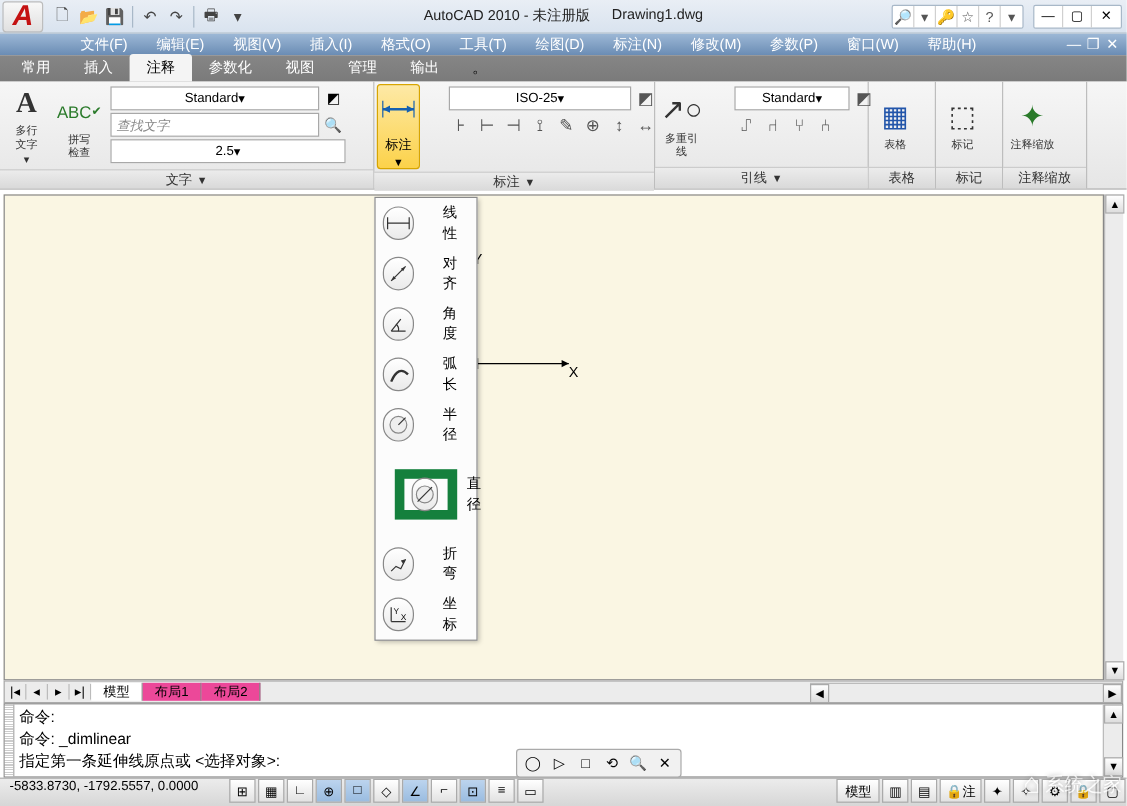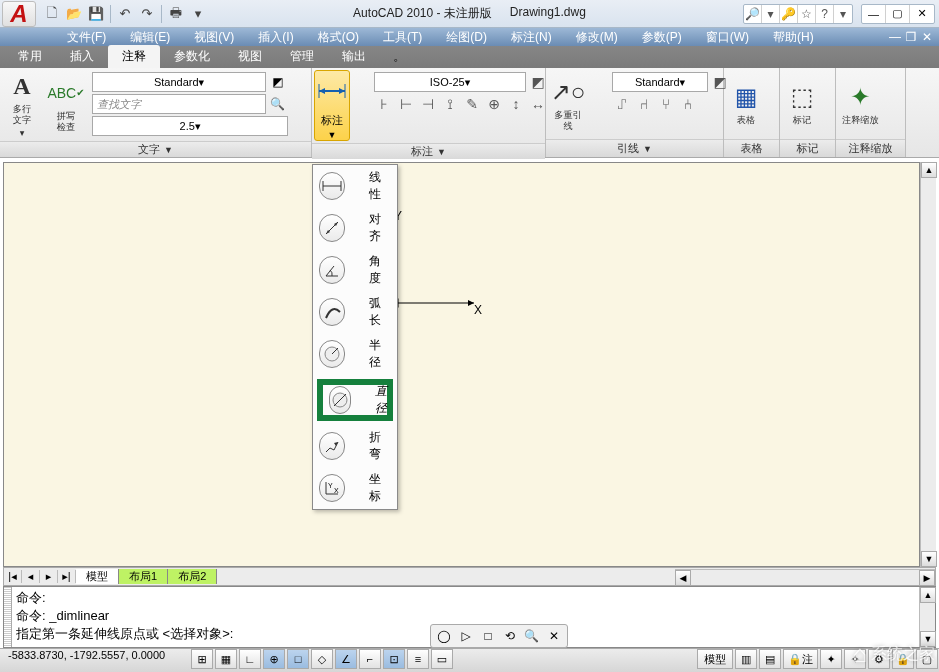--- a/index.html
+++ b/index.html
@@ -59,26 +59,26 @@
 .scroll-v{width:16px;background:#ececec;border-left:1px solid #bbb;display:flex;flex-direction:column;}
 .scroll-h{height:16px;background:#ececec;border-top:1px solid #bbb;display:flex;}
 .scroll-btn{width:16px;height:16px;background:linear-gradient(#fff,#ddd);border:1px solid #aaa;font-size:9px;display:flex;align-items:center;justify-content:center;}
 .axis{position:absolute;top:100px;left:390px;font-size:12px;color:#000;}
 .axis .y{position:absolute;left:0;top:-54px;}
 .axis .x{position:absolute;left:80px;top:40px;}
 .axis svg{overflow:visible;}
 
 .drop-menu{position:absolute;top:164px;left:312px;width:86px;background:#fcfcfc;border:1px solid #8a8a8a;box-shadow:2px 2px 4px rgba(0,0,0,0.25);z-index:100;}
 .dm-item{height:42px;display:flex;align-items:center;padding:2px 6px;gap:24px;cursor:pointer;font-size:12px;}
-.dm-item.highlight{border:6px solid #15803d;margin:4px;font-style:italic;}
+.dm-item.highlight{border:8px solid #15803d;margin:16px;}
 .dm-item .icn{width:28px;height:28px;display:flex;align-items:center;justify-content:center;border:1px solid #888;background:linear-gradient(#fff,#eaeaea);border-radius:14px;}
 
 .tabs-row{position:absolute;bottom:86px;left:3px;right:3px;height:19px;background:#ececec;border:1px solid #aaa;display:flex;align-items:center;font-size:11px;}
 .tabs-row .navbtn{width:18px;text-align:center;border-right:1px solid #bbb;cursor:pointer;}
-.tabs-row .tabx{padding:0 10px;border-right:1px solid #888;background:#bef264;cursor:pointer;}
+.tabs-row .tabx{padding:0 10px;border-right:1px solid #888;background:#ec4899;cursor:pointer;}
 .tabs-row .tabx.active{background:#fff;}
 
 .cmd-area{position:absolute;bottom:24px;left:3px;right:3px;height:62px;border:1px solid #888;background:#fff;font-family:"SimSun",monospace;font-size:13px;display:flex;}
 .cmd-handle{width:8px;background:repeating-linear-gradient(#ccc,#ccc 1px,#fff 1px,#fff 2px);border-right:1px solid #aaa;}
 .cmd-text{flex:1;padding:2px 4px;}
 .cmd-text div{line-height:1.4;}
 .cmd-scroll{width:16px;background:#ececec;border-left:1px solid #bbb;display:flex;flex-direction:column;justify-content:space-between;}
 
 .cmd-float{position:absolute;bottom:24px;left:430px;display:flex;gap:4px;background:rgba(240,240,240,0.9);border:1px solid #aaa;border-radius:3px;padding:2px 4px;z-index:50;}
 .cmd-float span{width:18px;height:18px;display:flex;align-items:center;justify-content:center;font-size:12px;cursor:pointer;}

